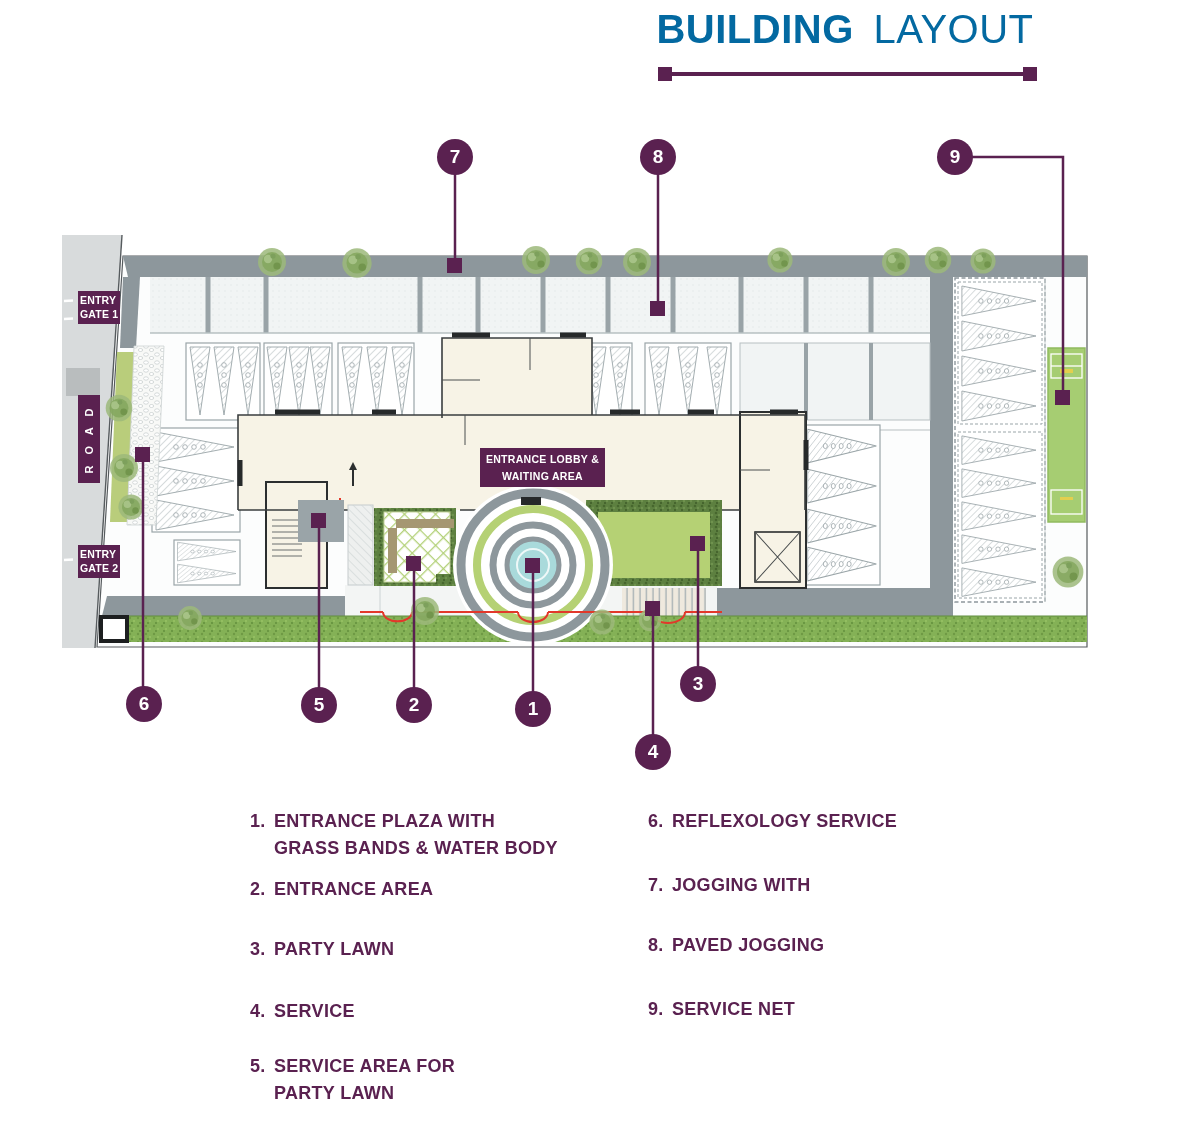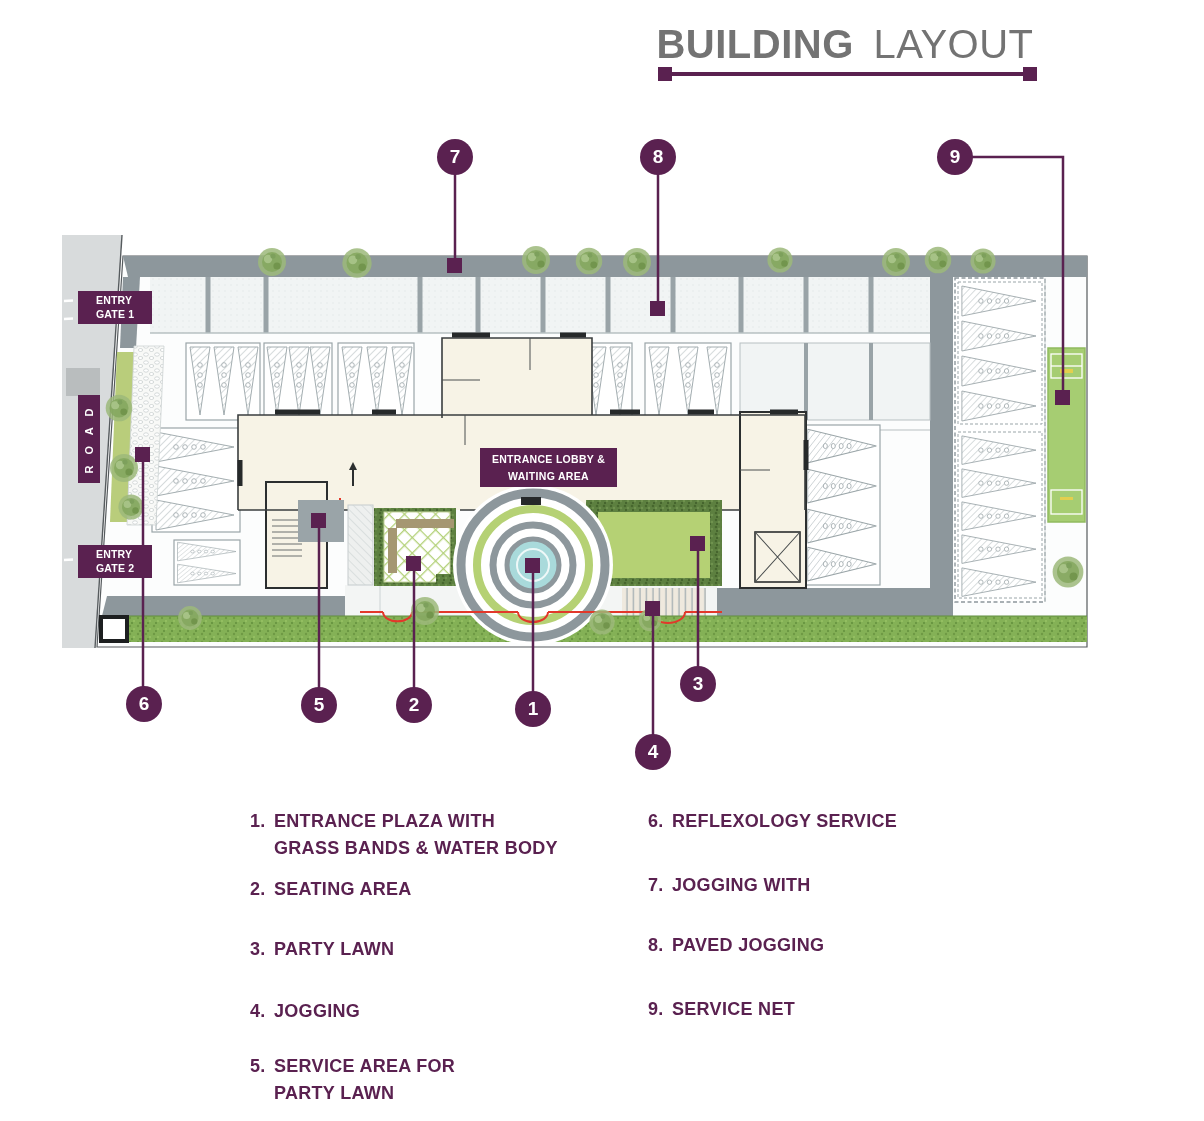--- a/index.html
+++ b/index.html
@@ -1,36 +1,36 @@
 <!DOCTYPE html>
 <html><head>
 <meta charset="utf-8">
 <style>
   html,body{margin:0;padding:0;background:#fff;}
   .page{position:relative;width:1204px;height:1121px;background:#ffffff;overflow:hidden;
         font-family:"Liberation Sans", sans-serif;}
   .plan-svg{position:absolute;left:0;top:0;z-index:1;}
 
   
-  .title{position:absolute;top:22px;left:610px;width:470px;text-align:center;z-index:3;
-         font-size:40px;color:#737373;letter-spacing:0.5px;white-space:nowrap;}
+  .title{position:absolute;top:7px;left:610px;width:470px;text-align:center;z-index:3;
+         font-size:40px;color:#0369a1;letter-spacing:0.5px;white-space:nowrap;}
   .title .bold{font-weight:700;}
   .title .light{font-weight:300;margin-left:8px;}
   .title-bar{position:absolute;top:67px;left:658px;width:379px;height:14px;z-index:3;}
   .title-bar .line{position:absolute;left:2px;right:2px;top:5px;height:4px;background:#5a2150;}
   .title-bar .cap{position:absolute;top:0;width:14px;height:14px;background:#5a2150;}
   .title-bar .cap.l{left:0;} .title-bar .cap.r{right:0;}
 
   
   .gate-badge{position:absolute;z-index:4;background:#5a2150;color:#fff;font-weight:700;
-              font-size:10.5px;line-height:1.3;padding:3px 18px;white-space:pre-line;letter-spacing:0.2px;}
+              font-size:10.5px;line-height:1.3;padding:3px 2px;white-space:pre-line;letter-spacing:0.2px;}
   .road-badge{position:absolute;left:78px;top:395px;width:22px;height:88px;background:#5a2150;z-index:4;}
   .road-badge .txt{position:absolute;width:88px;height:22px;left:-33px;top:33px;transform:rotate(-90deg);
                    color:#fff;font-weight:700;font-size:11px;letter-spacing:4px;text-align:center;line-height:22px;}
-  .lobby-badge{position:absolute;left:480px;top:448px;width:137px;height:39px;background:#5a2150;z-index:4;
+  .lobby-badge{position:absolute;left:480px;top:448px;width:125px;height:39px;background:#5a2150;z-index:4;
                color:#fff;font-weight:700;font-size:10.5px;line-height:1.55;letter-spacing:0.3px;
                display:flex;align-items:center;justify-content:center;text-align:center;white-space:pre-line;}
 
   
   .callout{position:absolute;width:36px;height:36px;border-radius:50%;background:#5a2150;color:#fff;
            z-index:5;font-weight:700;font-size:19px;display:flex;align-items:center;justify-content:center;}
 
   
   .legend-item{position:absolute;display:flex;z-index:3;color:#5a2150;font-weight:700;
                font-size:18px;line-height:27px;letter-spacing:0.3px;}
@@ -351,29 +351,29 @@
   <div class="callout" style="left:640px;top:139px;">8</div>
   <div class="callout" style="left:937px;top:139px;">9</div>
 
   <div class="legend-item" style="left:250px;top:808px;">
     <span class="n">1.</span>
     <span class="t">ENTRANCE PLAZA WITH
 GRASS BANDS &amp; WATER BODY</span>
   </div>
   <div class="legend-item" style="left:250px;top:876px;">
     <span class="n">2.</span>
-    <span class="t">SEATING AREA</span>
+    <span class="t">ENTRANCE AREA</span>
   </div>
   <div class="legend-item" style="left:250px;top:936px;">
     <span class="n">3.</span>
     <span class="t">PARTY LAWN</span>
   </div>
   <div class="legend-item" style="left:250px;top:998px;">
     <span class="n">4.</span>
-    <span class="t">JOGGING</span>
+    <span class="t">SERVICE</span>
   </div>
   <div class="legend-item" style="left:250px;top:1053px;">
     <span class="n">5.</span>
     <span class="t">SERVICE AREA FOR
 PARTY LAWN</span>
   </div>
   <div class="legend-item" style="left:648px;top:808px;">
     <span class="n">6.</span>
     <span class="t">REFLEXOLOGY SERVICE</span>
   </div>

